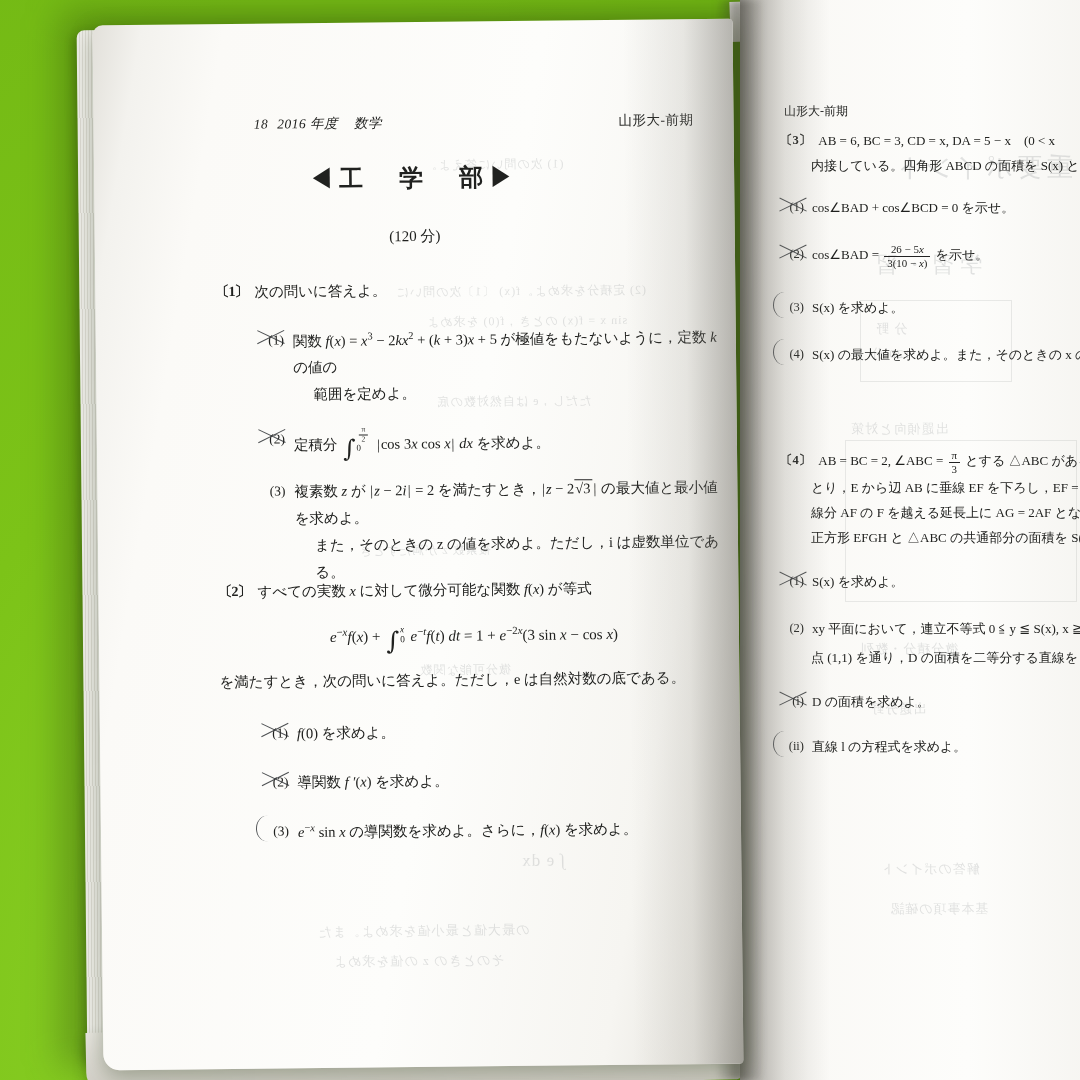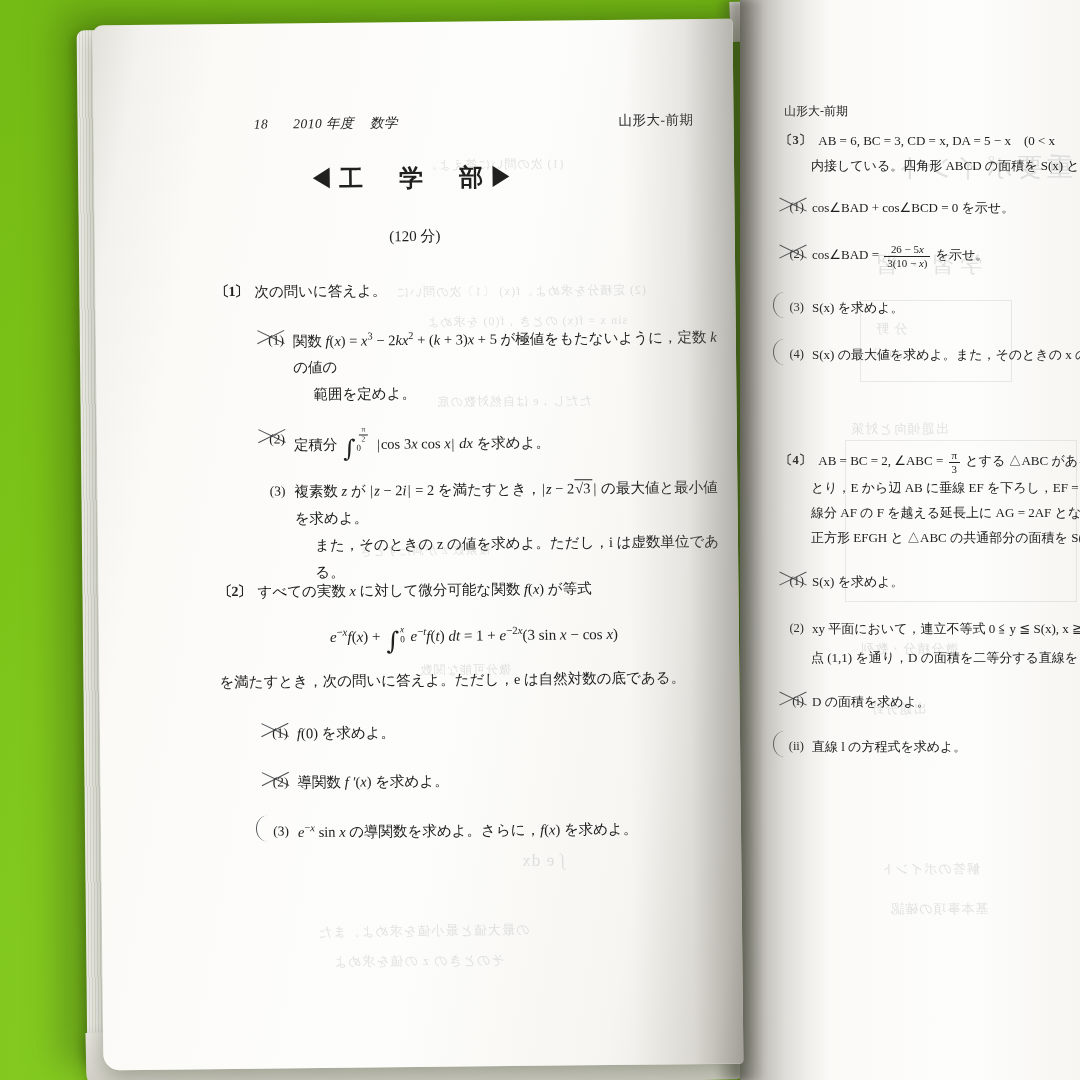--- a/index.html
+++ b/index.html
@@ -133,21 +133,21 @@
     position: absolute;
     top: 92px;
     left: 160px;
     width: 440px;
     display: flex;
     justify-content: space-between;
     font-size: 13.5px;
     letter-spacing: 0.5px;
   }
   .run-head .folio { font-style: italic; }
-  .run-head .folio .num { font-style: italic; margin-right: 25px; }
+  .run-head .folio .num { font-style: italic; margin-right: 9px; }
   .run-head .year { margin-right: 16px; }
 
   .dept-title {
     position: absolute;
     top: 140px;
     left: 0; width: 640px;
     text-align: center;
     font-size: 24px;
     font-weight: 700;
     letter-spacing: 6px;
@@ -443,21 +443,21 @@
     <div class="ghost" style="top:520px; left:260px; font-size:12px;">複素数 z が満たすとき</div>
     <div class="ghost" style="top:640px; left:320px; font-size:12px;">微分可能な関数</div>
     <div class="ghost" style="top:830px; left:420px; font-size:17px;">∫ e dx</div>
     <div class="ghost" style="top:900px; left:215px; font-size:13px;">の最大値と最小値を求めよ。また</div>
     <div class="ghost" style="top:930px; left:230px; font-size:13px;">そのときの z の値を求めよ</div>
 
     <div class="lp-content">
 
       <div class="run-head">
         <div class="folio">
-          <span class="num">18</span><span class="year">2010 年度</span><span>数学</span>
+          <span class="num">18</span><span class="year">2016 年度</span><span>数学</span>
         </div>
         <div>山形大-前期</div>
       </div>
 
       <div class="dept-title">◀工　学　部▶</div>
       <div class="minutes">(120 分)</div>
 
       <div class="q-block" style="top:255px;">
         <div class="q-head">
           <span class="q-num">〔1〕</span>

